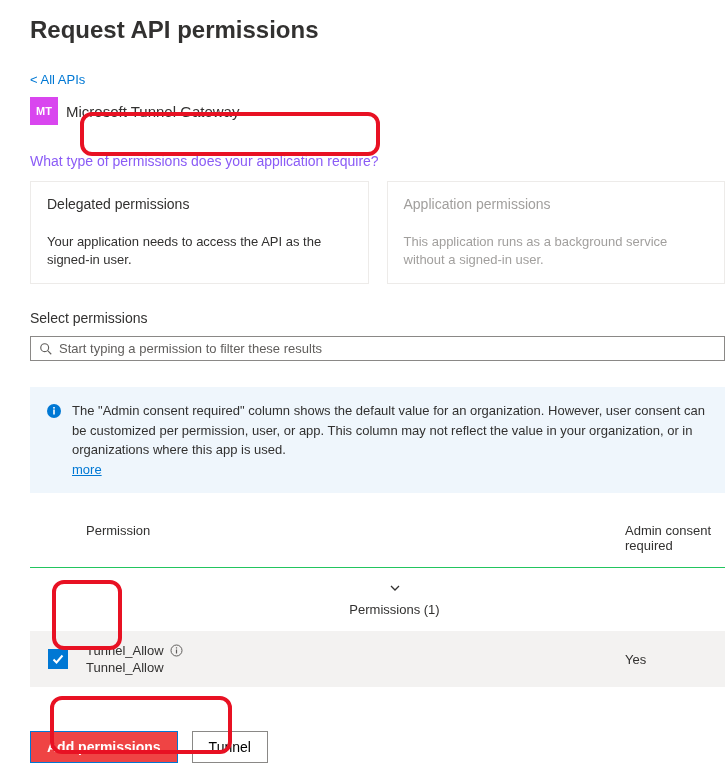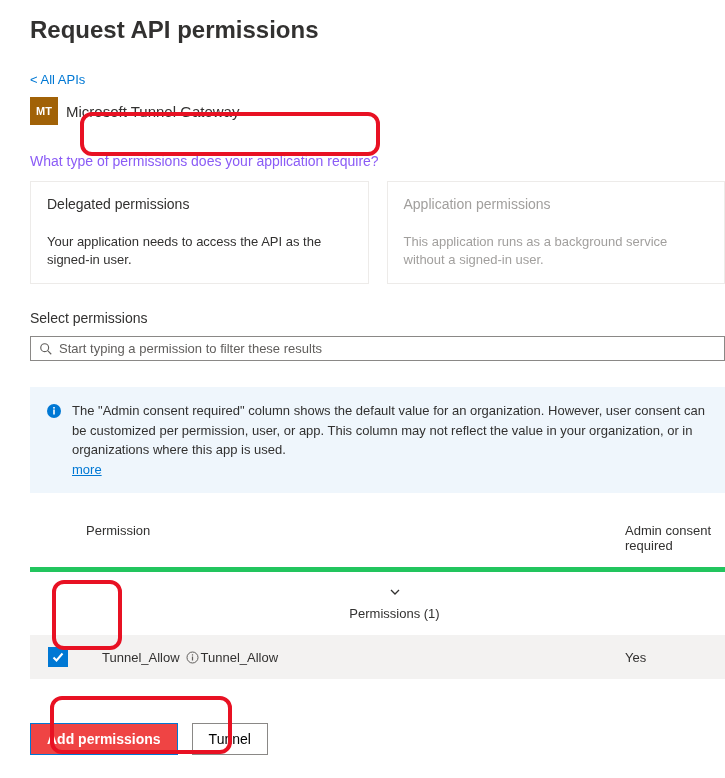--- a/index.html
+++ b/index.html
@@ -11,21 +11,21 @@
       width: 725px;
     }
     .page-title {
       font-size: 24px;
       font-weight: 700;
       color: #323130;
       margin-bottom: 26px;
     }
     .back-link { font-size: 13px; color: #0078d4; cursor: pointer; margin-bottom: 10px; display: inline-block; }
     .api-header { display: flex; align-items: center; gap: 8px; margin-bottom: 28px; }
-    .api-icon { width: 28px; height: 28px; background: #a16207; color: #fff; font-size: 11px; display:flex; align-items:center; justify-content:center; font-weight:600; }
+    .api-icon { width: 28px; height: 28px; background: #d946ef; color: #fff; font-size: 11px; display:flex; align-items:center; justify-content:center; font-weight:600; }
     .api-name { font-size: 15px; color: #323130; }
     .permission-question { font-size: 14px; color: #8b5cf6; margin-bottom: 12px; }
     .permission-cards { display: flex; gap: 18px; margin-bottom: 26px; }
     .card {
       border: 1px solid #edebe9;
       padding: 14px 16px;
       flex: 1 1 50%;
       min-height: 80px;
     }
     .card.disabled { color: #a19f9d; }
@@ -53,21 +53,21 @@
       gap: 10px;
       margin-bottom: 30px;
     }
     .info-icon-svg { width: 16px; height: 16px; flex-shrink: 0; margin-top: 2px; }
     .more-link { color: #0078d4; text-decoration: underline; cursor: pointer; font-size: 13px; }
     .perm-table-header {
       display: flex;
       padding: 0 0 14px 56px;
       font-size: 13px;
       color: #323130;
-      border-bottom: 5px solid #22c55e;
+      border-bottom: 1px solid #22c55e;
     }
     .perm-col-name { flex: 1; }
     .perm-col-consent { width: 100px; text-align: left; }
     .group-row {
       display: flex; align-items: center; gap: 8px;
       padding: 14px 0 14px 34px; font-size: 13px; cursor: pointer; flex-direction: column;
     }
     .chevron-svg { width: 12px; height: 12px; }
     .perm-row {
       display: flex; align-items: center;
@@ -75,21 +75,21 @@
       padding: 12px 0 12px 0;
     }
     .checkbox-cell { width: 56px; display:flex; justify-content:center; }
     .checkbox {
       width: 20px; height: 20px;
       background: #0078d4;
       display: flex; align-items: center; justify-content: center;
       cursor: pointer;
     }
     .checkbox svg { width: 14px; height: 14px; }
-    .perm-name-cell { flex: 1; display:flex; flex-direction:row; gap:2px;margin-left:16px; }
+    .perm-name-cell { flex: 1; display:flex; flex-direction:column; gap:2px; }
     .perm-name-top { font-size: 13px; display:flex; align-items:center; gap:6px; }
     .perm-name-bottom { font-size: 13px; color: #323130; }
     .info-small-svg { width: 13px; height: 13px; }
     .perm-consent-cell { width: 100px; font-size: 13px; }
     .button-row { display: flex; gap: 14px; margin-top: 44px; }
     .btn { font-size: 14px; padding: 7px 16px; cursor: pointer; border: 1px solid #8a8886; background: #fff; }
     .btn-primary { background: #ef4444; color: #fff; border-color: #0078d4; font-weight: 600; }
     .highlight-red {
       border: 4px solid #e81123;
       border-radius: 12px;

